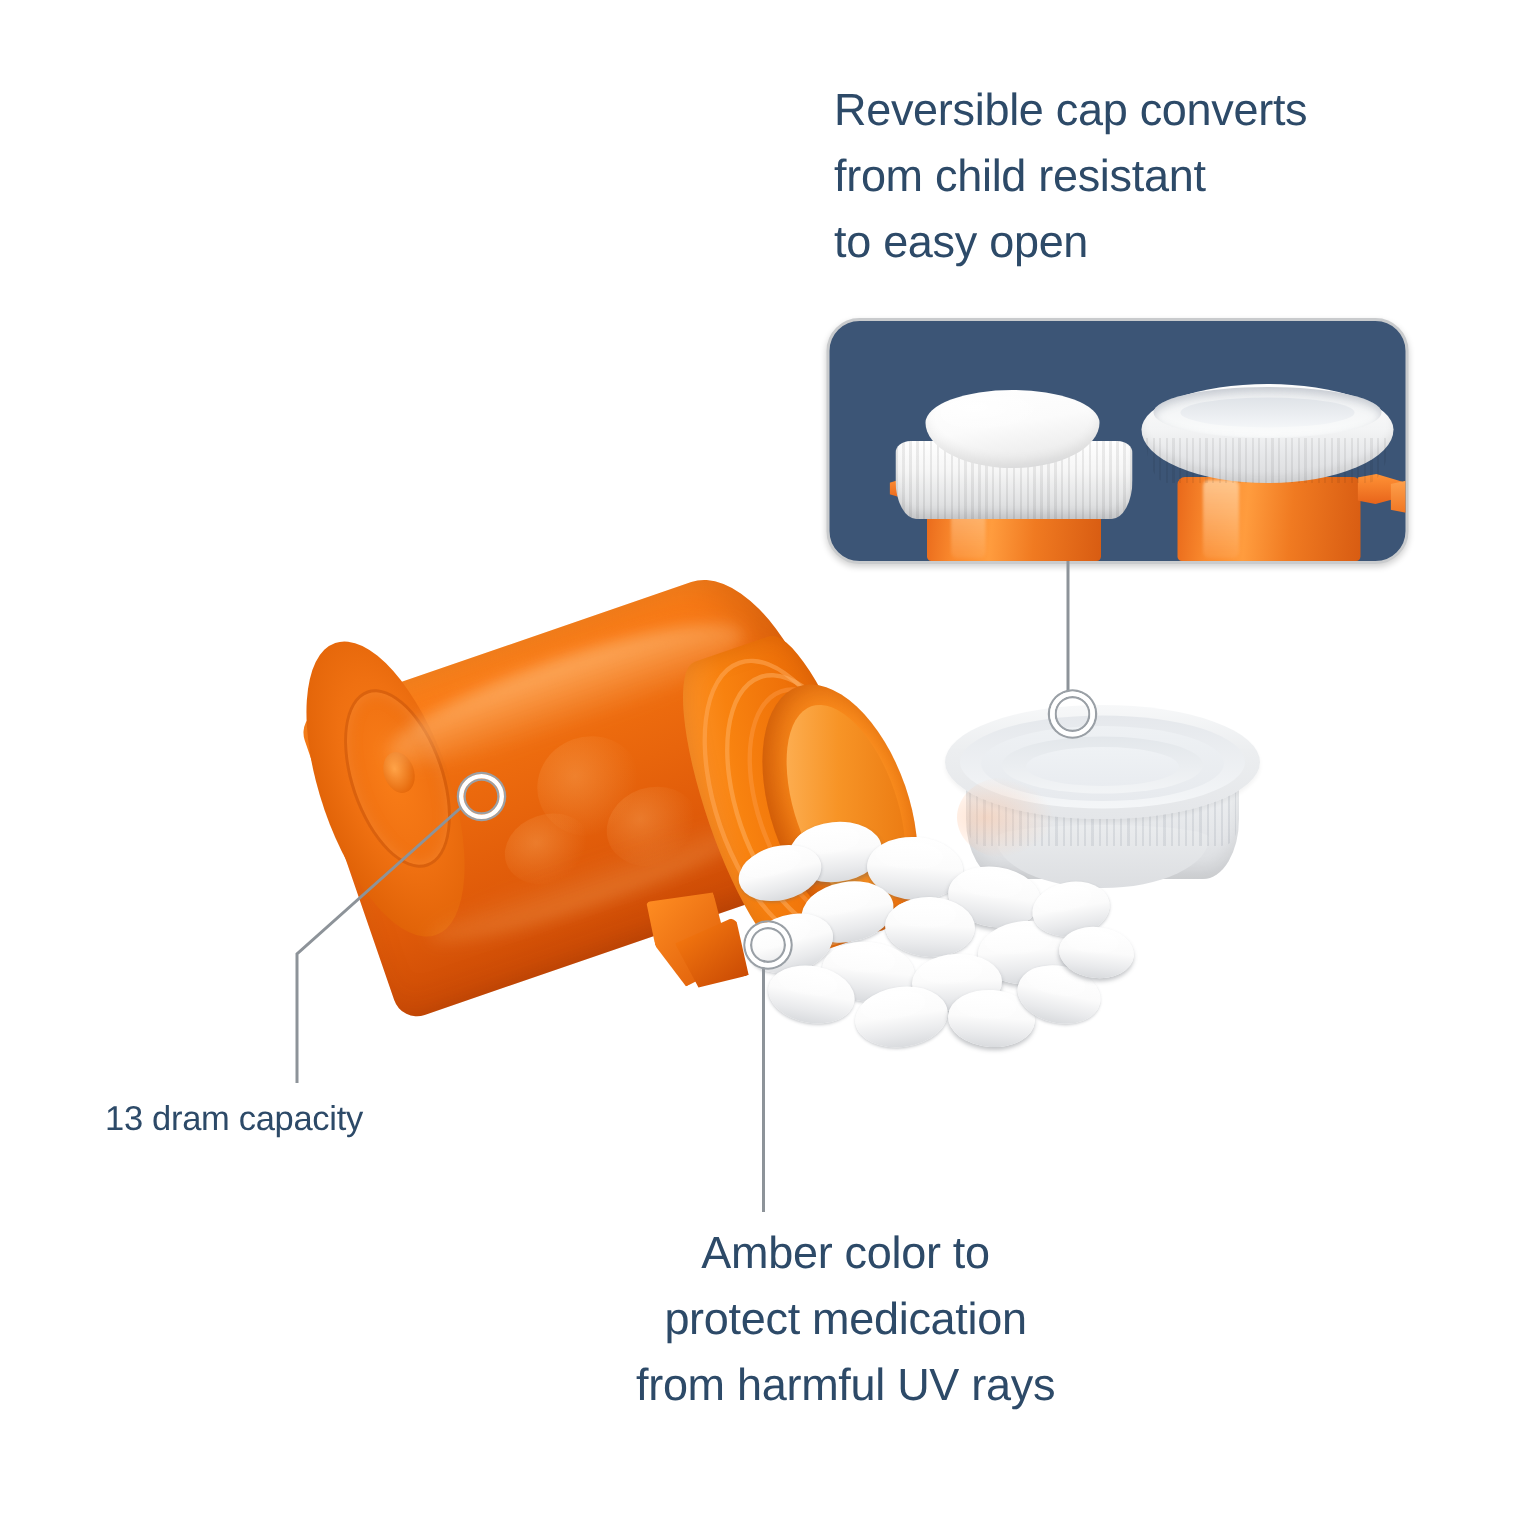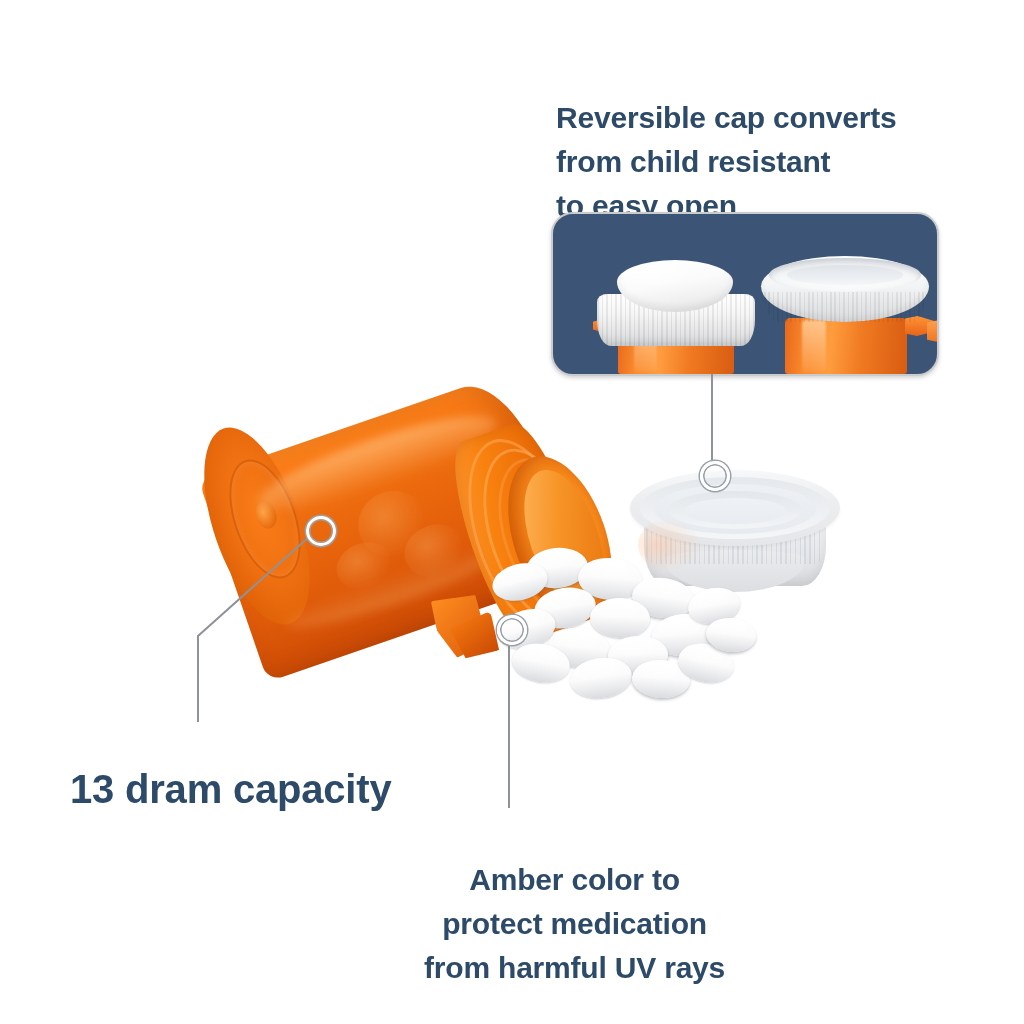--- a/index.html
+++ b/index.html
@@ -7,29 +7,28 @@
     width:1024px;height:1024px;position:relative;overflow:hidden;
     font-family:"Liberation Sans","DejaVu Sans",sans-serif;
     background:#ffffff;
   }
   .stage{position:absolute;inset:0;}
 
   
   .caption{
     position:absolute;
     color:#2d4a68;
-    font-weight:bold;
+    font-weight:normal;
     font-size:30px;
     line-height:44px;
     letter-spacing:-0.2px;
     white-space:pre-line;
-    margin-top:44px;
   }
   #cap-top{left:556px;top:52px;}
-  #cap-left{left:70px;top:724px;font-size:40px;line-height:42px;}
+  #cap-left{left:70px;top:724px;font-size:23px;line-height:42px;}
   #cap-bottom{left:424px;top:814px;text-align:center;}
 
   
   .inset-panel{
     position:absolute;left:551px;top:212px;width:384px;height:160px;
     background:#3c5576;border-radius:22px;
     border:2px solid #c9cbcd;
     box-shadow:0 2px 4px rgba(0,0,0,.18);
     overflow:hidden;
   }

